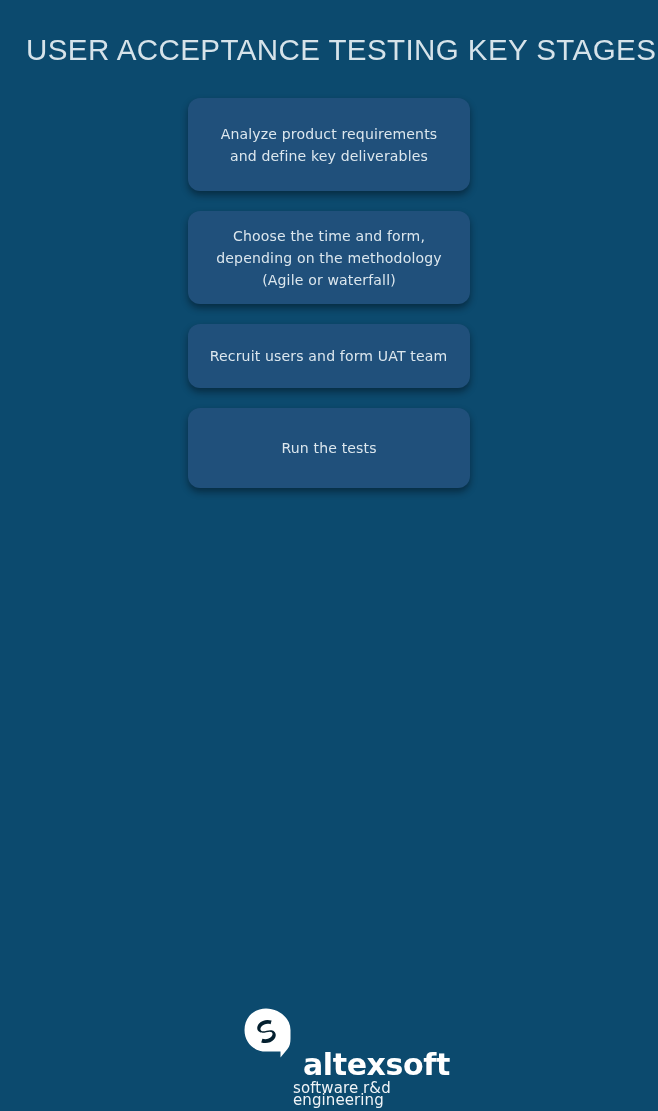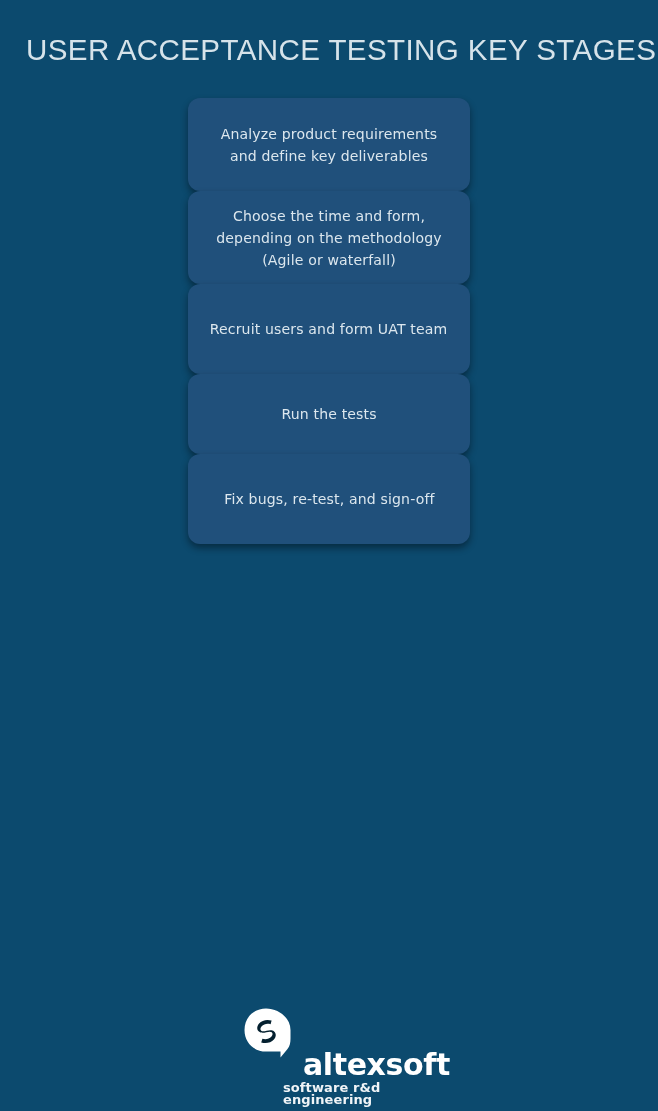--- a/index.html
+++ b/index.html
@@ -44,20 +44,21 @@
     transform: scaleX(0.985);
     transform-origin: left center;
   }
 
   
   .stage-list {
     width: 282px;
     margin-top: 32px;
     display: flex;
     flex-direction: column;
+    gap: 20px;
   }
 
   .stage-card {
     width: 282px;
     background: #20507b;
     border-radius: 12px;
     color: #dce7ee;
     display: flex;
     align-items: center;
     justify-content: center;
@@ -69,21 +70,21 @@
   .stage-card .stage-text {
     font-family: "DejaVu Sans", "Liberation Sans", sans-serif;
     font-size: 14.5px;
     line-height: 22px;
     letter-spacing: 0.15px;
     color: #dce7ee;
     transform: scaleX(0.97);
   }
 
   .h-three { height: 93px; }
-  .h-two   { height: 90px; align-items: center; }
+  .h-two   { height: 64px; align-items: center; }
   .h-one   { height: 80px; }
 
   
   .brand {
     position: absolute;
     left: 0;
     right: 0;
     top: 1004px;
     display: flex;
     justify-content: center;
@@ -110,26 +111,26 @@
     font-family: "DejaVu Sans", "Liberation Sans", sans-serif;
     font-size: 30px;
     line-height: 30px;
     font-weight: 700;
     letter-spacing: -0.4px;
     color: #ffffff;
   }
 
   .brand-tagline {
     position: absolute;
-    left: 44px;
+    left: 54px;
     top: 78px;
     font-family: "DejaVu Sans", "Liberation Sans", sans-serif;
-    font-size: 13px;
+    font-size: 15px;
     line-height: 12px;
-    font-weight: 700;
+    font-weight: 400;
     letter-spacing: 0.1px;
     color: #f0f4f7;
   }
 </style>
 </head>
 <body>
 
 <div class="poster">
 
   <div class="title-bar">
@@ -150,23 +151,20 @@
       <div class="stage-text">Recruit users and form UAT team</div>
     </div>
 
 
 
     <div class="stage-card h-one">
       <div class="stage-text">Run the tests</div>
     </div>
 
 
-    <div class="stage-card h-two">
-      <div class="stage-text">Fix bugs, re-test, and sign-off</div>
-    </div>
 
   </div>
 
   <div class="brand">
     <div class="brand-inner">
 
       <svg class="brand-mark" viewBox="0 0 48 50">
         <path fill="#ffffff" d="M22 0.5 C9.6 0.5 0.5 9.6 0.5 22 C0.5 34.4 9.6 43.5 22 43.5
                  L36.5 43.5 L36.5 49.5 L43.5 41.0 C45.9 38.3 46.5 34.8 46.5 30.5
                  L46.5 22 C46.5 9.6 34.4 0.5 22 0.5 Z"></path>

